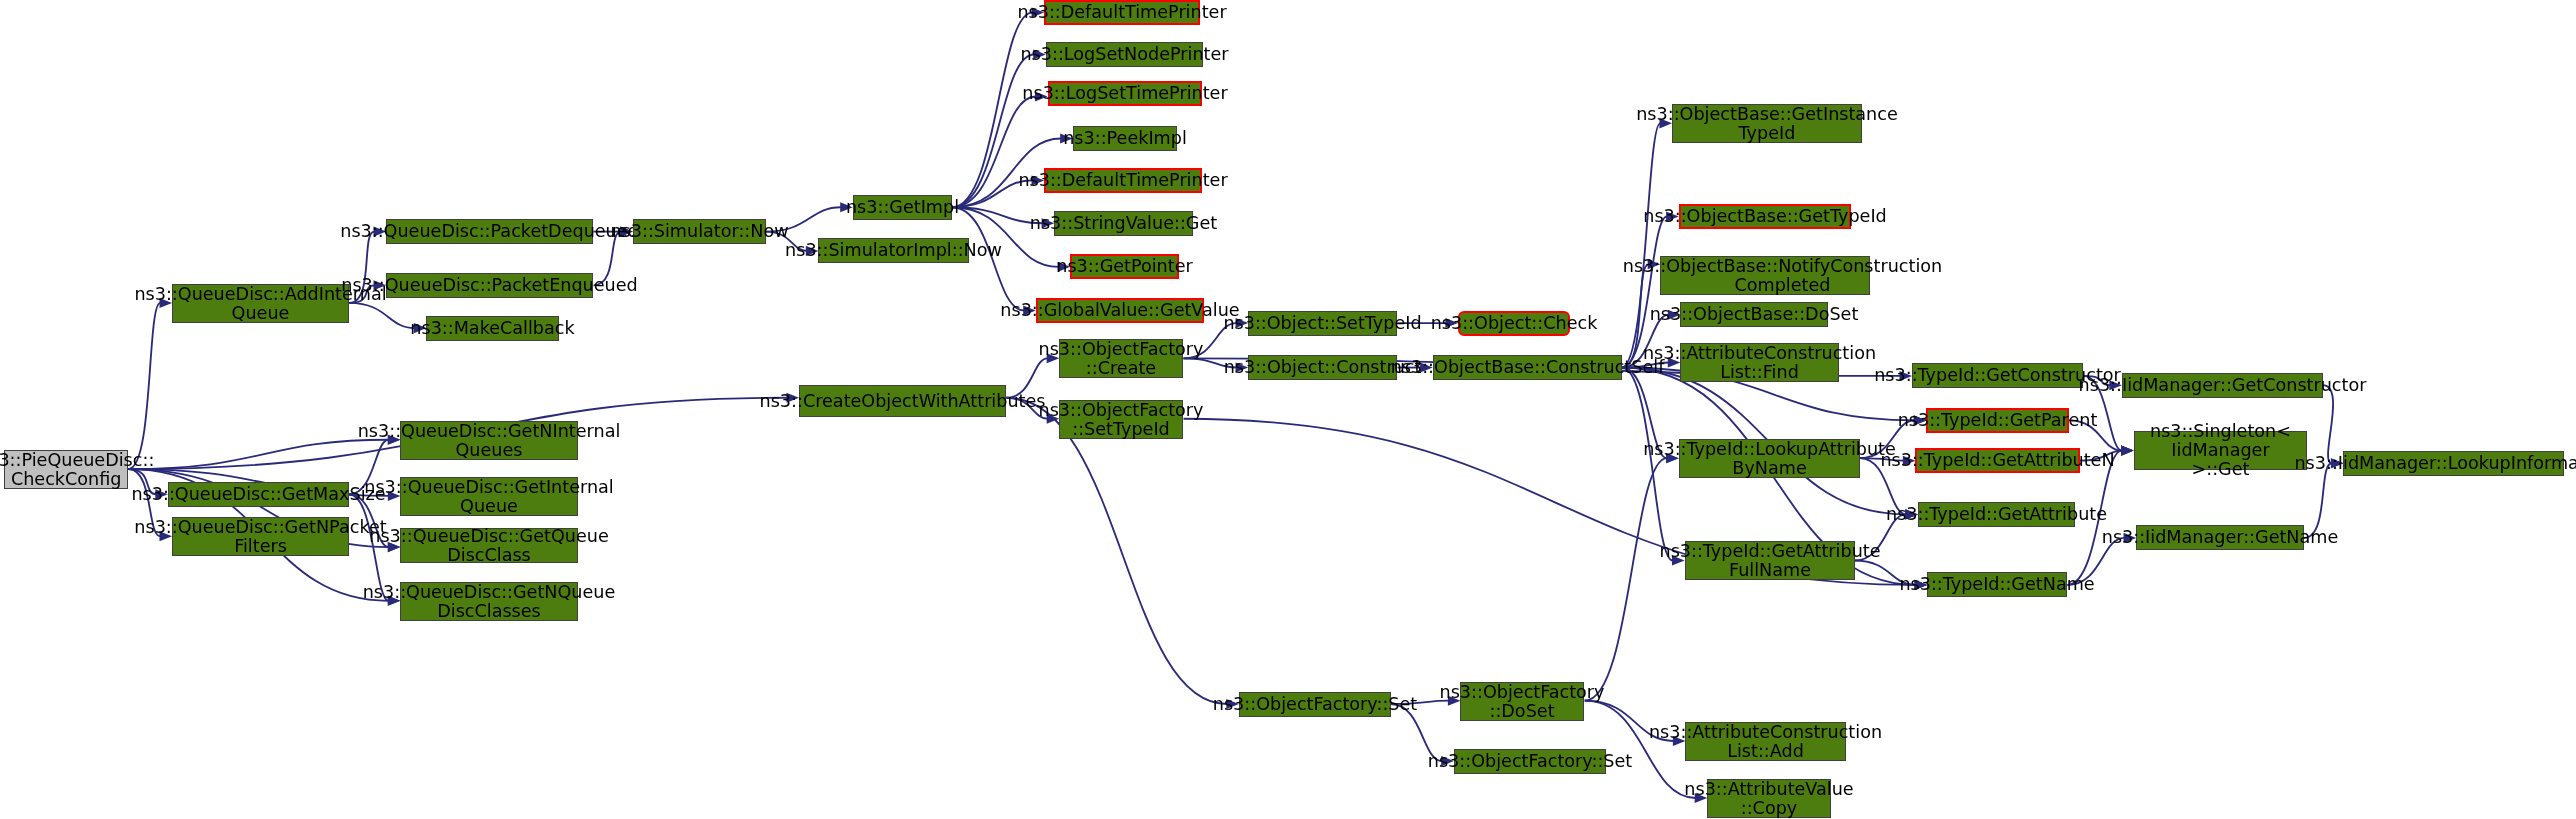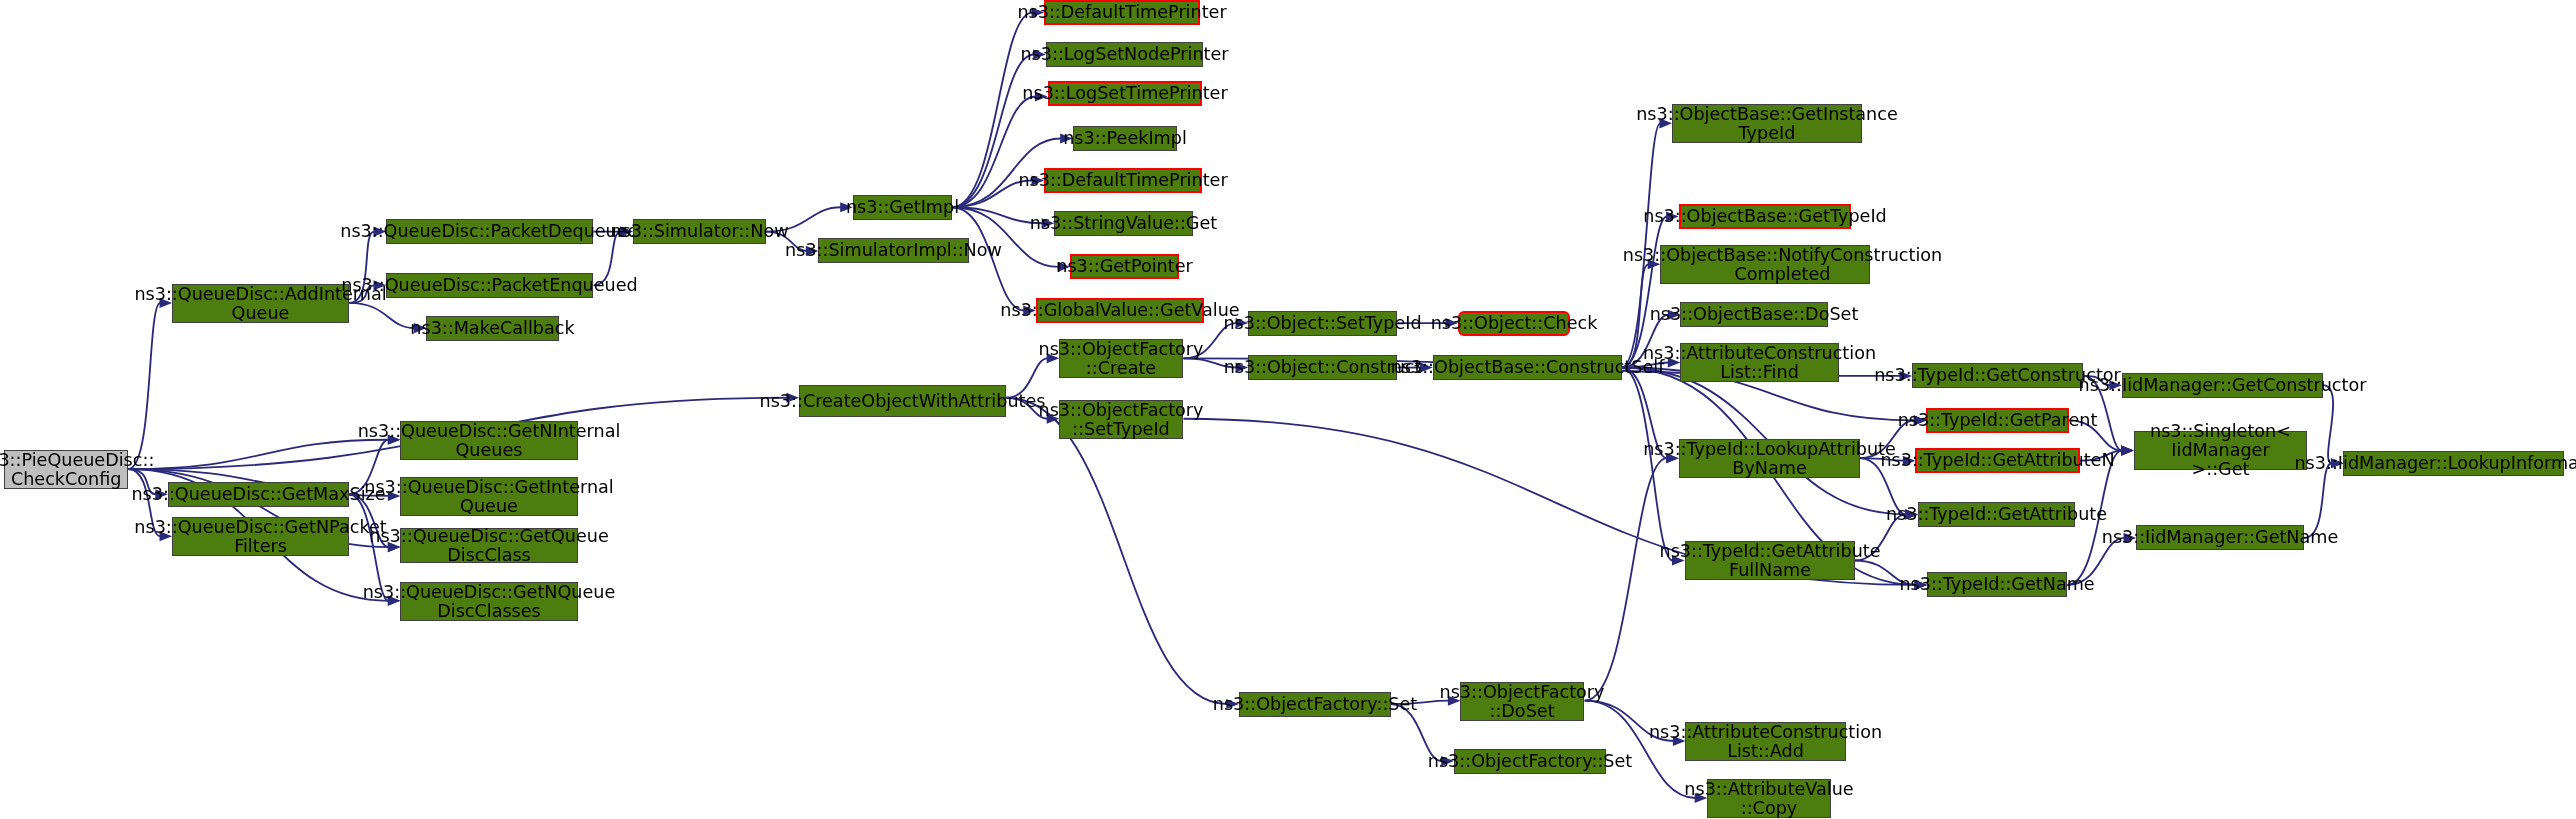--- a/index.html
+++ b/index.html
@@ -181,21 +181,21 @@
 ::Create</div>
       <div class="node" style="left: 1059px; top: 400px; width: 124px; height: 39px;">ns3::ObjectFactory
 ::SetTypeId</div>
       <div class="node" style="left: 1248px; top: 311px; width: 149px; height: 25px;">ns3::Object::SetTypeId</div>
       <div class="node" style="left: 1248px; top: 355px; width: 149px; height: 25px;">ns3::Object::Construct</div>
       <div class="node red" style="left: 1458px; top: 311px; width: 112px; height: 25px; border-radius: 6px;">ns3::Object::Check</div>
       <div class="node" style="left: 1433px; top: 355px; width: 189px; height: 25px;">ns3::ObjectBase::ConstructSelf</div>
       <div class="node" style="left: 1672px; top: 104px; width: 190px; height: 39px;">ns3::ObjectBase::GetInstance
 TypeId</div>
       <div class="node red" style="left: 1679px; top: 204px; width: 172px; height: 25px;">ns3::ObjectBase::GetTypeId</div>
-      <div class="node" style="left: 1660px; top: 245px; width: 210px; height: 39px; padding-left: 40px;">ns3::ObjectBase::NotifyConstruction
+      <div class="node" style="left: 1660px; top: 256px; width: 210px; height: 39px; padding-left: 40px;">ns3::ObjectBase::NotifyConstruction
 Completed</div>
       <div class="node" style="left: 1680px; top: 302px; width: 148px; height: 25px;">ns3::ObjectBase::DoSet</div>
       <div class="node" style="left: 1680px; top: 343px; width: 159px; height: 39px;">ns3::AttributeConstruction
 List::Find</div>
       <div class="node" style="left: 1679px; top: 439px; width: 181px; height: 39px;">ns3::TypeId::LookupAttribute
 ByName</div>
       <div class="node" style="left: 1685px; top: 541px; width: 170px; height: 39px;">ns3::TypeId::GetAttribute
 FullName</div>
       <div class="node" style="left: 1912px; top: 363px; width: 171px; height: 25px;">ns3::TypeId::GetConstructor</div>
       <div class="node red" style="left: 1926px; top: 408px; width: 143px; height: 25px;">ns3::TypeId::GetParent</div>

